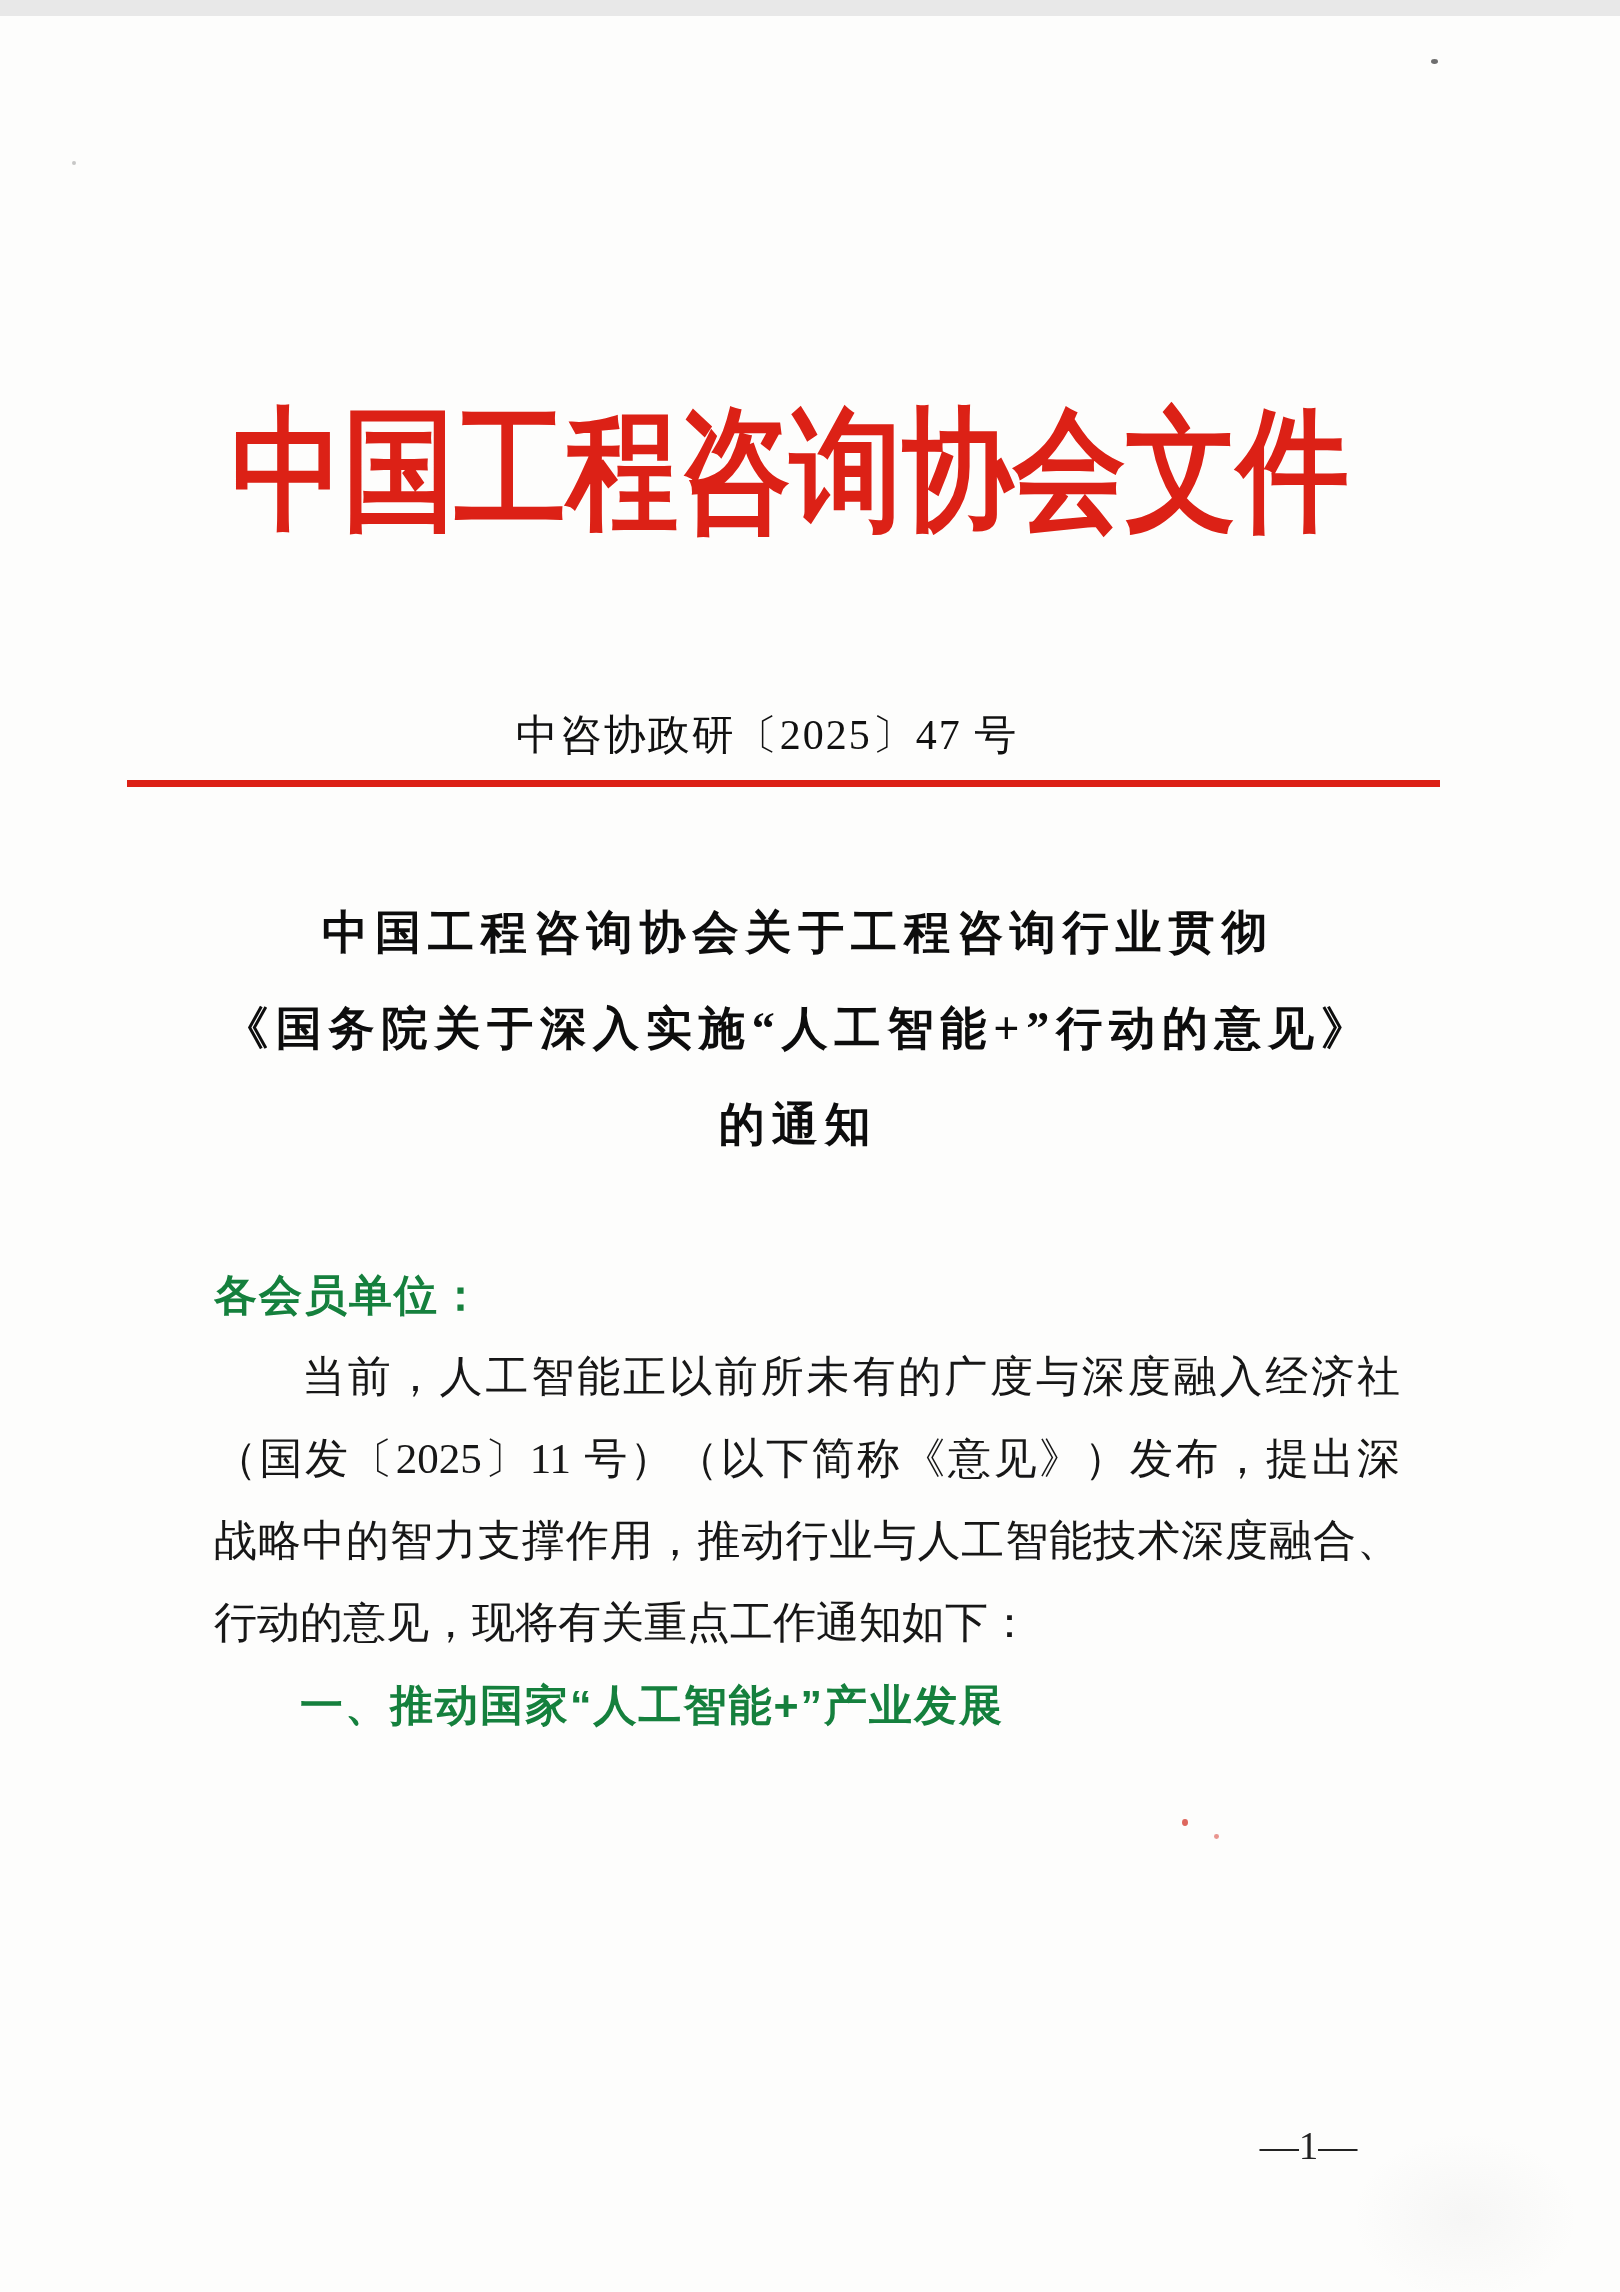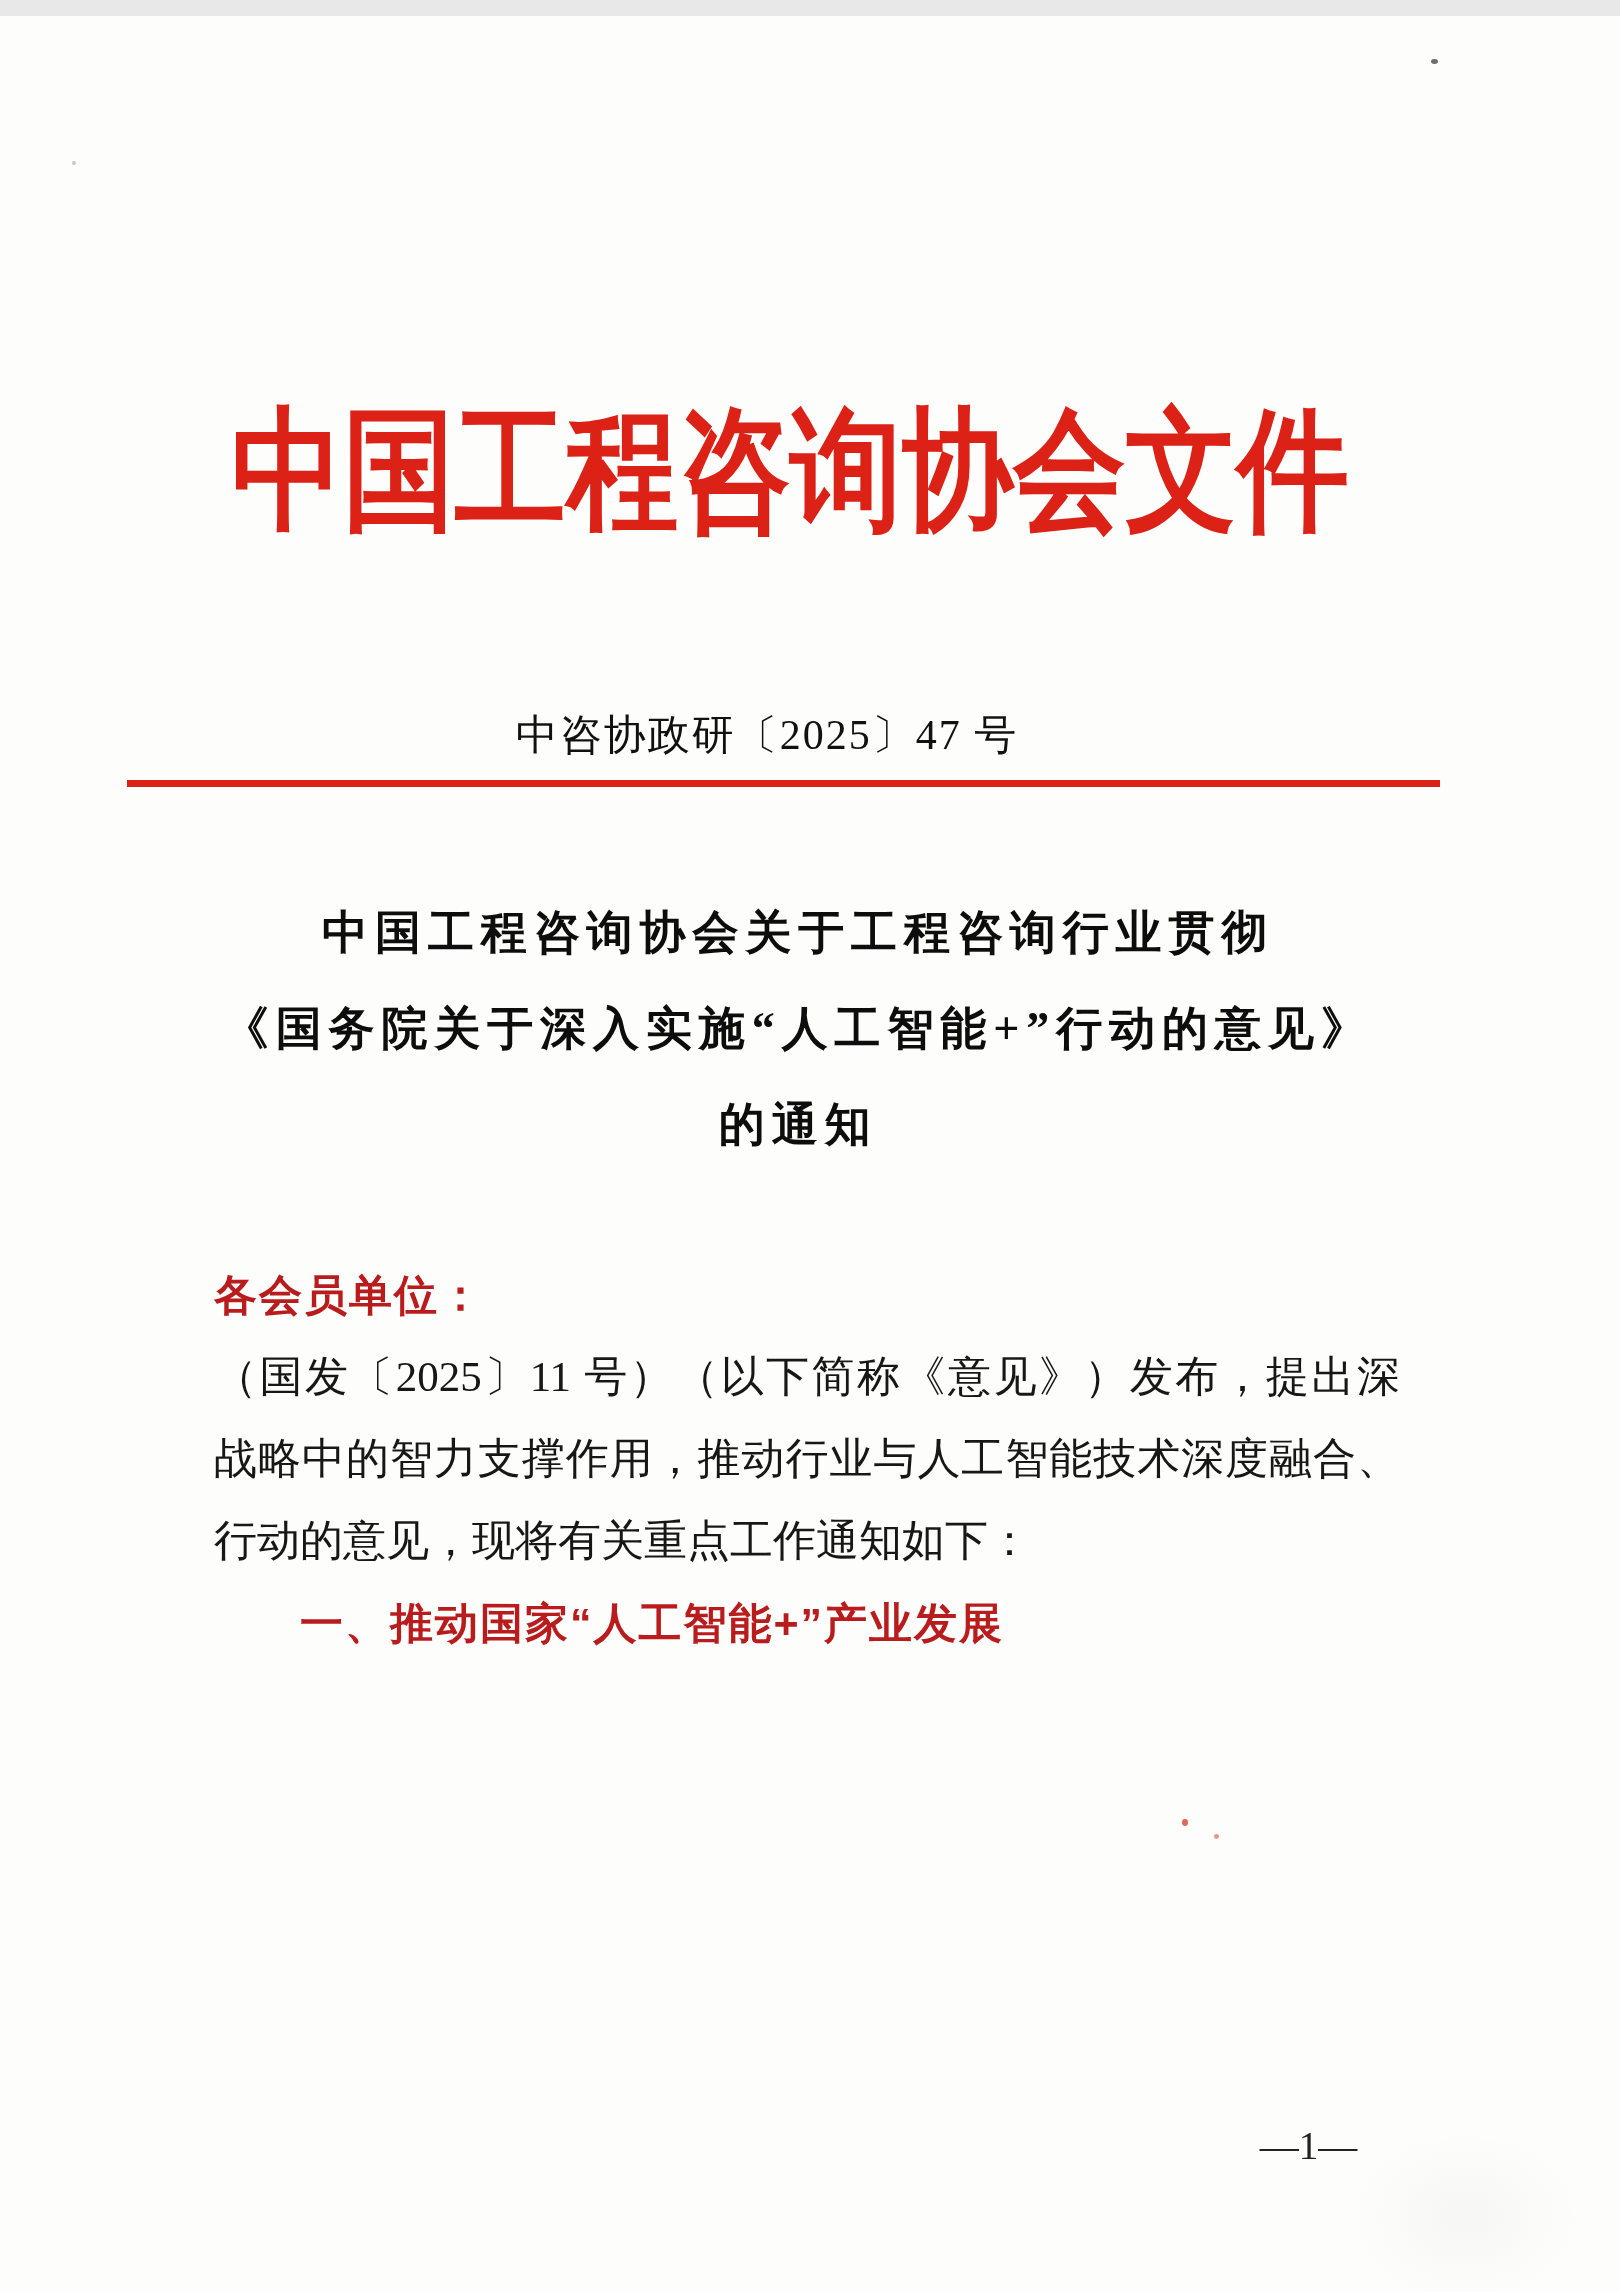--- a/index.html
+++ b/index.html
@@ -40,21 +40,21 @@
     letter-spacing:6.9px;color:#0d0d0d;
   }
   
   .doc-body{
     position:absolute;top:1238px;left:214px;width:1186px;
     font-size:43px;line-height:82px;color:#171717;
   }
   .doc-body p{margin:0;height:82px;overflow:hidden;}
   .sans-bold{
     font-family:"Liberation Sans","DejaVu Sans",sans-serif;
-    font-weight:700;letter-spacing:2px;color:#b91c1c;
+    font-weight:700;letter-spacing:2px;color:#15803d;
   }
   .j{
     text-align:justify;text-align-last:justify;
     text-justify:inter-character;word-break:break-all;
   }
   .indent{padding-left:88px;}
   .indent2{padding-left:86px;}
   
   .page-number{
     position:absolute;top:2107px;left:1225px;width:167px;
@@ -84,20 +84,21 @@
   <div class="red-rule"></div>
 
   <section class="doc-title">
     <div>中国工程咨询协会关于工程咨询行业贯彻</div>
     <div>《国务院关于深入实施“人工智能+”行动的意见》</div>
     <div>的通知</div>
   </section>
 
   <section class="doc-body">
     <p class="sans-bold">各会员单位：</p>
+    <p class="j indent">当前，人工智能正以前所未有的广度与深度融入经济社</p>
     <p class="j">（国发〔2025〕11 号）（以下简称《意见》）发布，提出深</p>
     <p class="j">战略中的智力支撑作用，推动行业与人工智能技术深度融合、</p>
     <p>行动的意见，现将有关重点工作通知如下：</p>
     <p class="sans-bold indent2">一、推动国家“人工智能+”产业发展</p>
   </section>
 
   <div class="page-number">—1—</div>
 
   <div class="speck sp1"></div>
   <div class="speck sp2"></div>

